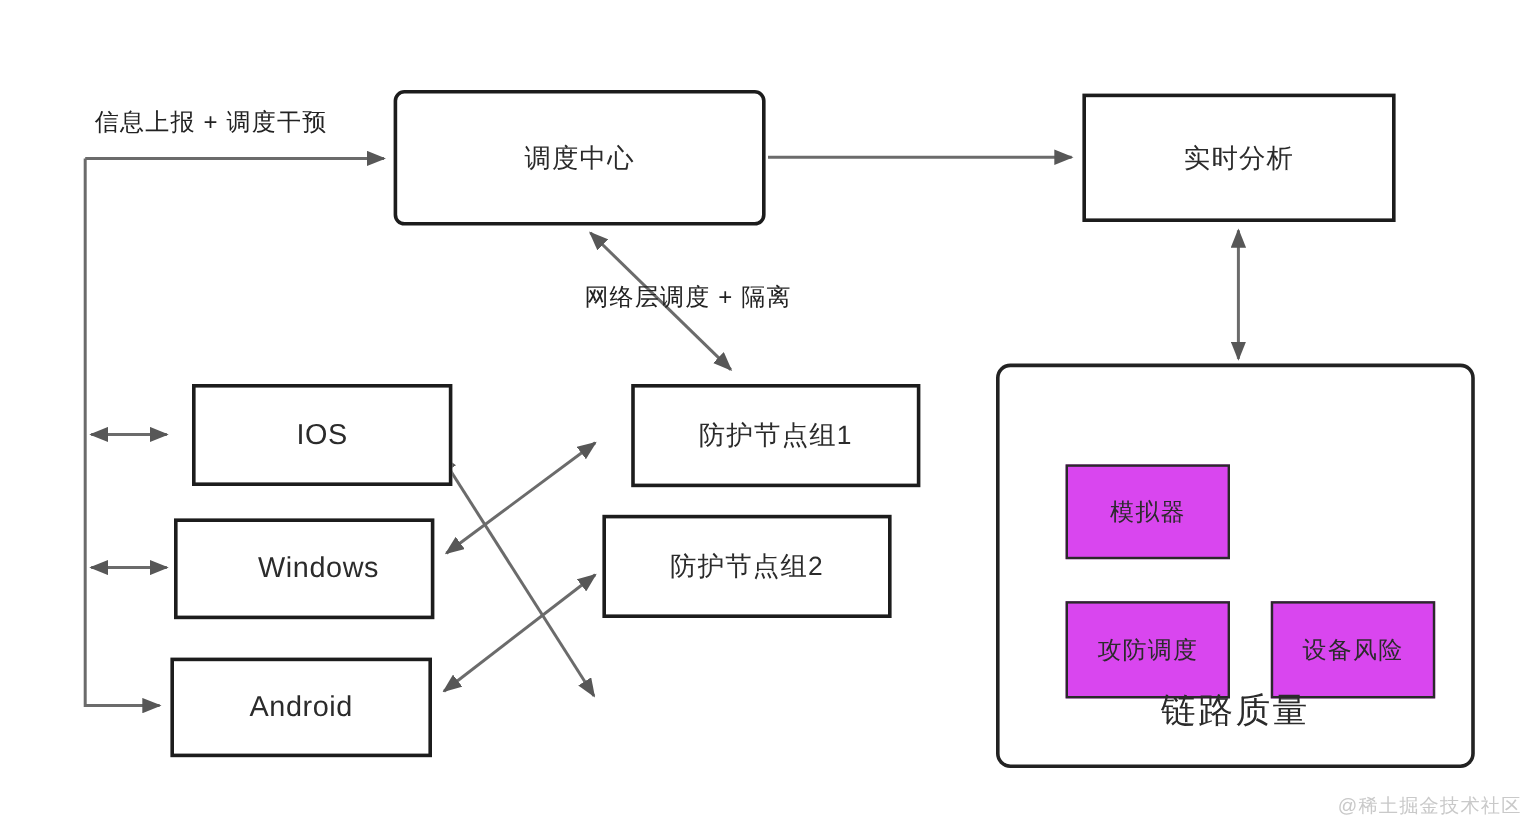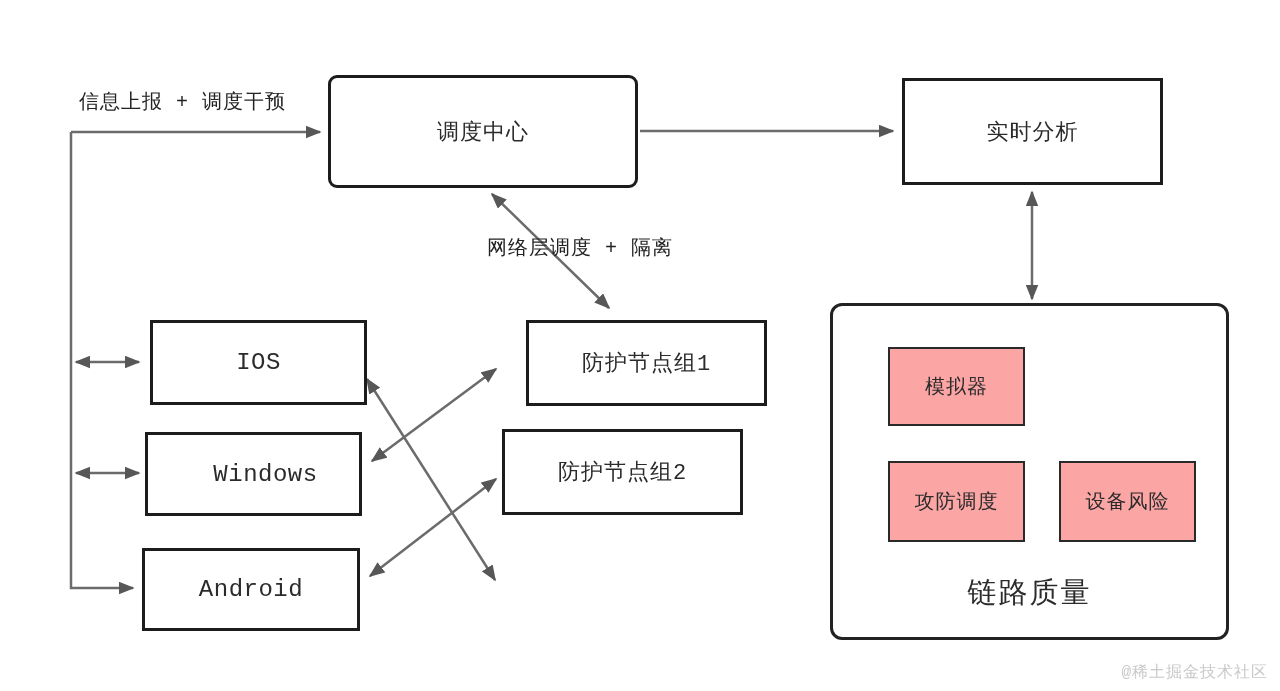--- a/index.html
+++ b/index.html
@@ -1,34 +1,34 @@
 <!DOCTYPE html>
 <html><head>
 <meta charset="utf-8">
 <style>
   html,body{margin:0;padding:0;background:#ffffff;}
   .stage{
     position:relative;width:1280px;height:691px;background:#ffffff;overflow:hidden;
-    font-family:Liberation Mono, monospace;color:#2b2b2b;
+    font-family:Liberation Sans, sans-serif;color:#2b2b2b;
   }
   .edges{position:absolute;left:0;top:0;width:1280px;height:691px;}
   .node{
     position:absolute;box-sizing:border-box;background:#ffffff;border:3px solid #1c1c1c;
     display:flex;align-items:center;justify-content:center;text-align:right;
   }
   .node span{font-size:22px;letter-spacing:1px;}
   .rounded{border-radius:9px;}
   .latin span{font-size:24px;letter-spacing:0.5px;}
   .brain{
     position:absolute;box-sizing:border-box;background:#ffffff;border:3px solid #222222;
     border-radius:12px;
   }
   .cell{
-    position:absolute;box-sizing:border-box;background:#fca5a5;border:2.5px solid #2a2a2a;
-    display:flex;align-items:center;justify-content:center;text-align:right;
+    position:absolute;box-sizing:border-box;background:#d946ef;border:2.5px solid #2a2a2a;
+    display:flex;align-items:center;justify-content:center;text-align:right;margin-top:40px;
   }
   .cell span{font-size:20px;letter-spacing:1px;}
   .brain-title{
     position:absolute;width:100%;text-align:center;font-size:29px;color:#2b2b2b;letter-spacing:2px;
   }
   .annot{position:absolute;font-size:20px;color:#222222;letter-spacing:1px;white-space:nowrap;}
   .watermark{position:absolute;right:12px;bottom:8px;font-size:16px;color:#c9c9c9;letter-spacing:1px;}
 </style>
 </head>
 <body>
@@ -66,21 +66,21 @@
   <div class="annot" style="left:79px;top:88px;">信息上报 + 调度干预</div>
   <div class="annot" style="left:487px;top:234px;">网络层调度 + 隔离</div>
 
   <div class="node rounded" style="left:328px;top:75px;width:310px;height:113px;">
     <span>调度中心</span>
   </div>
   <div class="node" style="left:902px;top:78px;width:261px;height:107px;border-width:3.5px;">
     <span>实时分析</span>
   </div>
 
-  <div class="node latin" style="left:150px;top:320px;width:217px;height:85px;">
+  <div class="node latin" style="left:160px;top:320px;width:217px;height:85px;">
     <span>IOS</span>
   </div>
   <div class="node latin" style="left:145px;top:432px;width:217px;height:84px;padding-left:24px;">
     <span>Windows</span>
   </div>
   <div class="node latin" style="left:142px;top:548px;width:218px;height:83px;">
     <span>Android</span>
   </div>
 
   <div class="node" style="left:502px;top:320px;width:241px;height:86px;margin-left:24px;">

